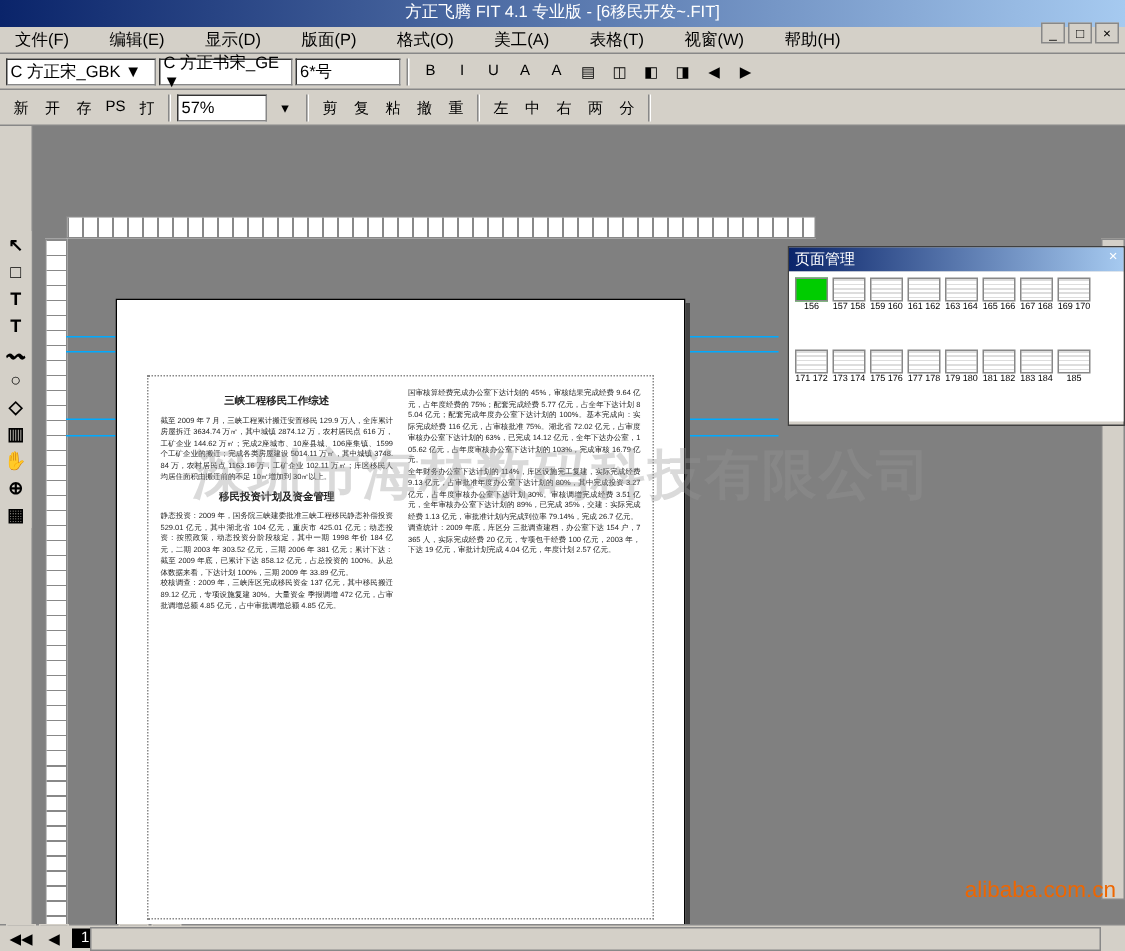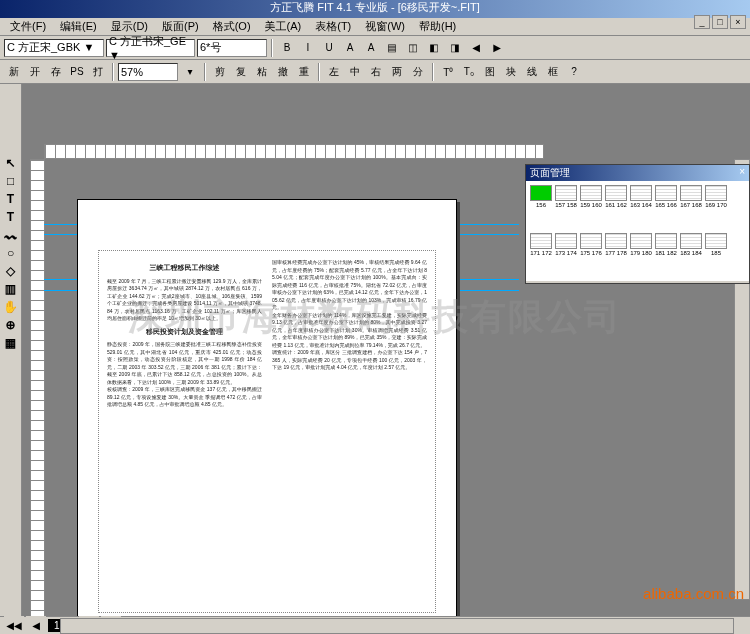--- a/index.html
+++ b/index.html
@@ -1,21 +1,21 @@
 <!DOCTYPE html>
 <html><head>
 <meta charset="utf-8">
 <style>
 * { margin: 0; padding: 0; box-sizing: border-box; font-family: "SimSun", "Microsoft YaHei", sans-serif; }
 body { width: 750px; height: 634px; background: #d4d0c8; overflow: hidden; position: relative; font-size: 11px; }
 .title-bar { background: linear-gradient(to right, #0a246a, #a6caf0); color: #fff; height: 18px; display: flex; align-items: center; padding: 0 4px; font-size: 11px; flex-direction: column; }
 .title-bar .icon { width: 14px; height: 14px; background: #d42; margin-right: 4px; }
 .win-ctrls { margin-left: auto; display: flex; gap: 2px; }
 .win-ctrls span { width: 16px; height: 14px; background: #d4d0c8; border: 1px solid #888; display: flex; align-items: center; justify-content: center; color: #000; font-size: 9px; cursor: pointer; }
-.menu-bar { background: #d4d0c8; height: 18px; display: flex; align-items: center; padding: 0 4px; gap: 2px; border-bottom: 1px solid #888; }
+.menu-bar { background: #d4d0c8; height: 18px; display: flex; align-items: center; padding: 0 4px; gap: 15px; border-bottom: 1px solid #888; }
 .menu-bar span { padding: 1px 6px; font-size: 11px; cursor: pointer; }
 .toolbar { background: #d4d0c8; height: 24px; display: flex; align-items: center; padding: 2px 4px; gap: 2px; border-bottom: 1px solid #888; }
 .tbtn { width: 20px; height: 20px; border: 1px solid #d4d0c8; display: flex; align-items: center; justify-content: center; cursor: pointer; font-size: 10px; }
 .combo { height: 18px; border: 1px inset #888; background: #fff; padding: 0 2px; font-size: 11px; display: flex; align-items: center; }
 .sep { width: 2px; height: 18px; border-left: 1px solid #888; border-right: 1px solid #fff; margin: 0 2px; }
 .workspace { position: relative; height: 532px; background: #808080; display: flex; }
 .tool-palette { width: 22px; background: #d4d0c8; border-right: 1px solid #888; display: flex; flex-direction: column; padding-top: 70px; }
 .tool-palette .tbtn { width: 20px; height: 18px; margin: 0 auto; font-size: 12px; font-weight: bold; }
 .canvas-area { flex: 1; position: relative; background: #808080; overflow: hidden; }
 .ruler-h { position: absolute; top: 60px; left: 22px; width: 500px; height: 15px; background: #fff; border: 1px solid #888; background-image: repeating-linear-gradient(to right, #888 0, #888 1px, transparent 1px, transparent 10px); }
@@ -109,29 +109,20 @@
     </div>
   <div class="sep"></div>
   <div id="alignbtns" style="display:flex;gap:1px">
       <span class="tbtn">左</span>
       <span class="tbtn">中</span>
       <span class="tbtn">右</span>
       <span class="tbtn">两</span>
       <span class="tbtn">分</span>
     </div>
   <div class="sep"></div>
-  <div id="colorbtns" style="display:flex;gap:1px">
-      <span class="tbtn">T⁰</span>
-      <span class="tbtn">T₀</span>
-      <span class="tbtn">图</span>
-      <span class="tbtn">块</span>
-      <span class="tbtn">线</span>
-      <span class="tbtn">框</span>
-      <span class="tbtn">?</span>
-    </div>
 </div>
 
 <div class="workspace">
   <div class="tool-palette" id="palette">
       <span class="tbtn">↖</span>
       <span class="tbtn">□</span>
       <span class="tbtn">T</span>
       <span class="tbtn">T</span>
       <span class="tbtn">〰</span>
       <span class="tbtn">○</span>

